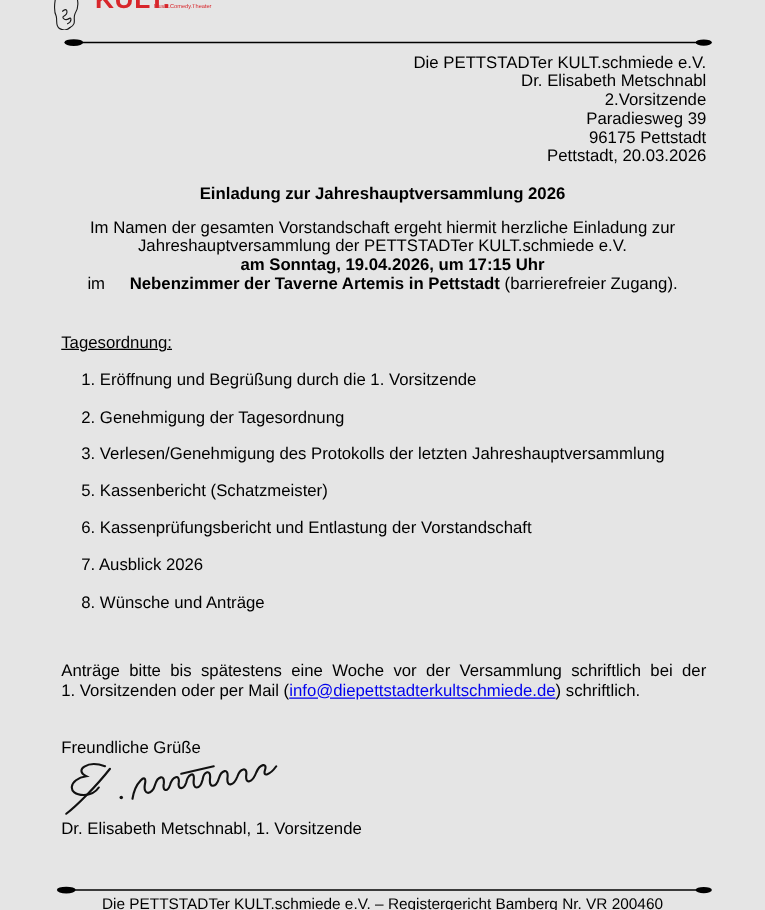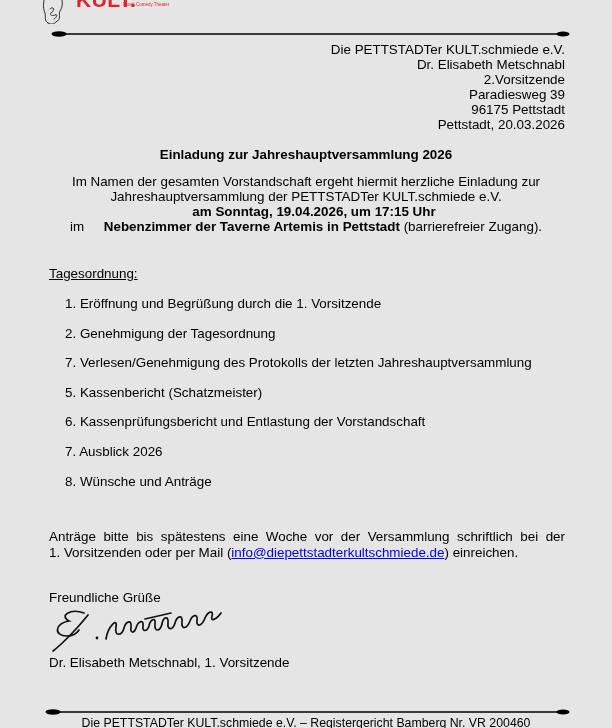--- a/index.html
+++ b/index.html
@@ -102,30 +102,30 @@
     <div>Im Namen der gesamten Vorstandschaft ergeht hiermit herzliche Einladung zur</div>
     <div>Jahreshauptversammlung der PETTSTADTer KULT.schmiede e.V.</div>
     <div class="bold">am Sonntag, 19.04.2026, um 17:15 Uhr</div>
     <div><span>im </span><span class="bold">Nebenzimmer der Taverne Artemis in Pettstadt</span><span> (barrierefreier Zugang).</span></div>
   </div>
 
   <div class="agenda-heading">Tagesordnung:</div>
   <ul class="agenda">
     <li>1. Eröffnung und Begrüßung durch die 1. Vorsitzende</li>
     <li>2. Genehmigung der Tagesordnung</li>
-    <li>7. Verlesen/Genehmigung des Protokolls der letzten Jahreshauptversammlung</li>
+    <li>3. Verlesen/Genehmigung des Protokolls der letzten Jahreshauptversammlung</li>
     <li>5. Kassenbericht (Schatzmeister)</li>
     <li>6. Kassenprüfungsbericht und Entlastung der Vorstandschaft</li>
     <li>7. Ausblick 2026</li>
     <li>8. Wünsche und Anträge</li>
   </ul>
 
   <div class="antraege">
     <div class="just">Anträge bitte bis spätestens eine Woche vor der Versammlung schriftlich bei der</div>
-    <div><span>1. Vorsitzenden oder per Mail (</span><a class="mail-link">info@diepettstadterkultschmiede.de</a><span>) einreichen.</span></div>
+    <div><span>1. Vorsitzenden oder per Mail (</span><a class="mail-link">info@diepettstadterkultschmiede.de</a><span>) schriftlich.</span></div>
   </div>
 
   <div class="closing-greeting">Freundliche Grüße</div>
 
   <svg class="signature" width="175" height="48" viewBox="0 0 175 48">
     <g fill="none" stroke="#111" stroke-width="1.7" stroke-linecap="round">
       <path d="M34,7 C20,2 9,10 19,15 C5,17 3,30 17,30 C23,30 27,27 29,24"></path>
       <path d="M3,45 C11,39 27,23 38,9"></path>
       <circle cx="47" cy="32" r="1.4" fill="#111" stroke="none"></circle>
       <path d="M56,33 C58,20 68,11 66,21 C64,31 72,30 74,22 C76,15 82,13 81,21 C80,27 84,28 86,22 C88,15 94,13 93,20 C92,26 97,26 99,20 C100,14 106,10 105,18 C104,26 110,26 112,18 C113,11 119,9 118,17 C117,25 123,24 125,17 C127,10 133,8 132,16 C131,24 137,23 140,15 C142,9 148,7 147,14 C146,22 152,20 155,12 C158,5 164,4 162,10 C160,16 166,14 171,7"></path>

